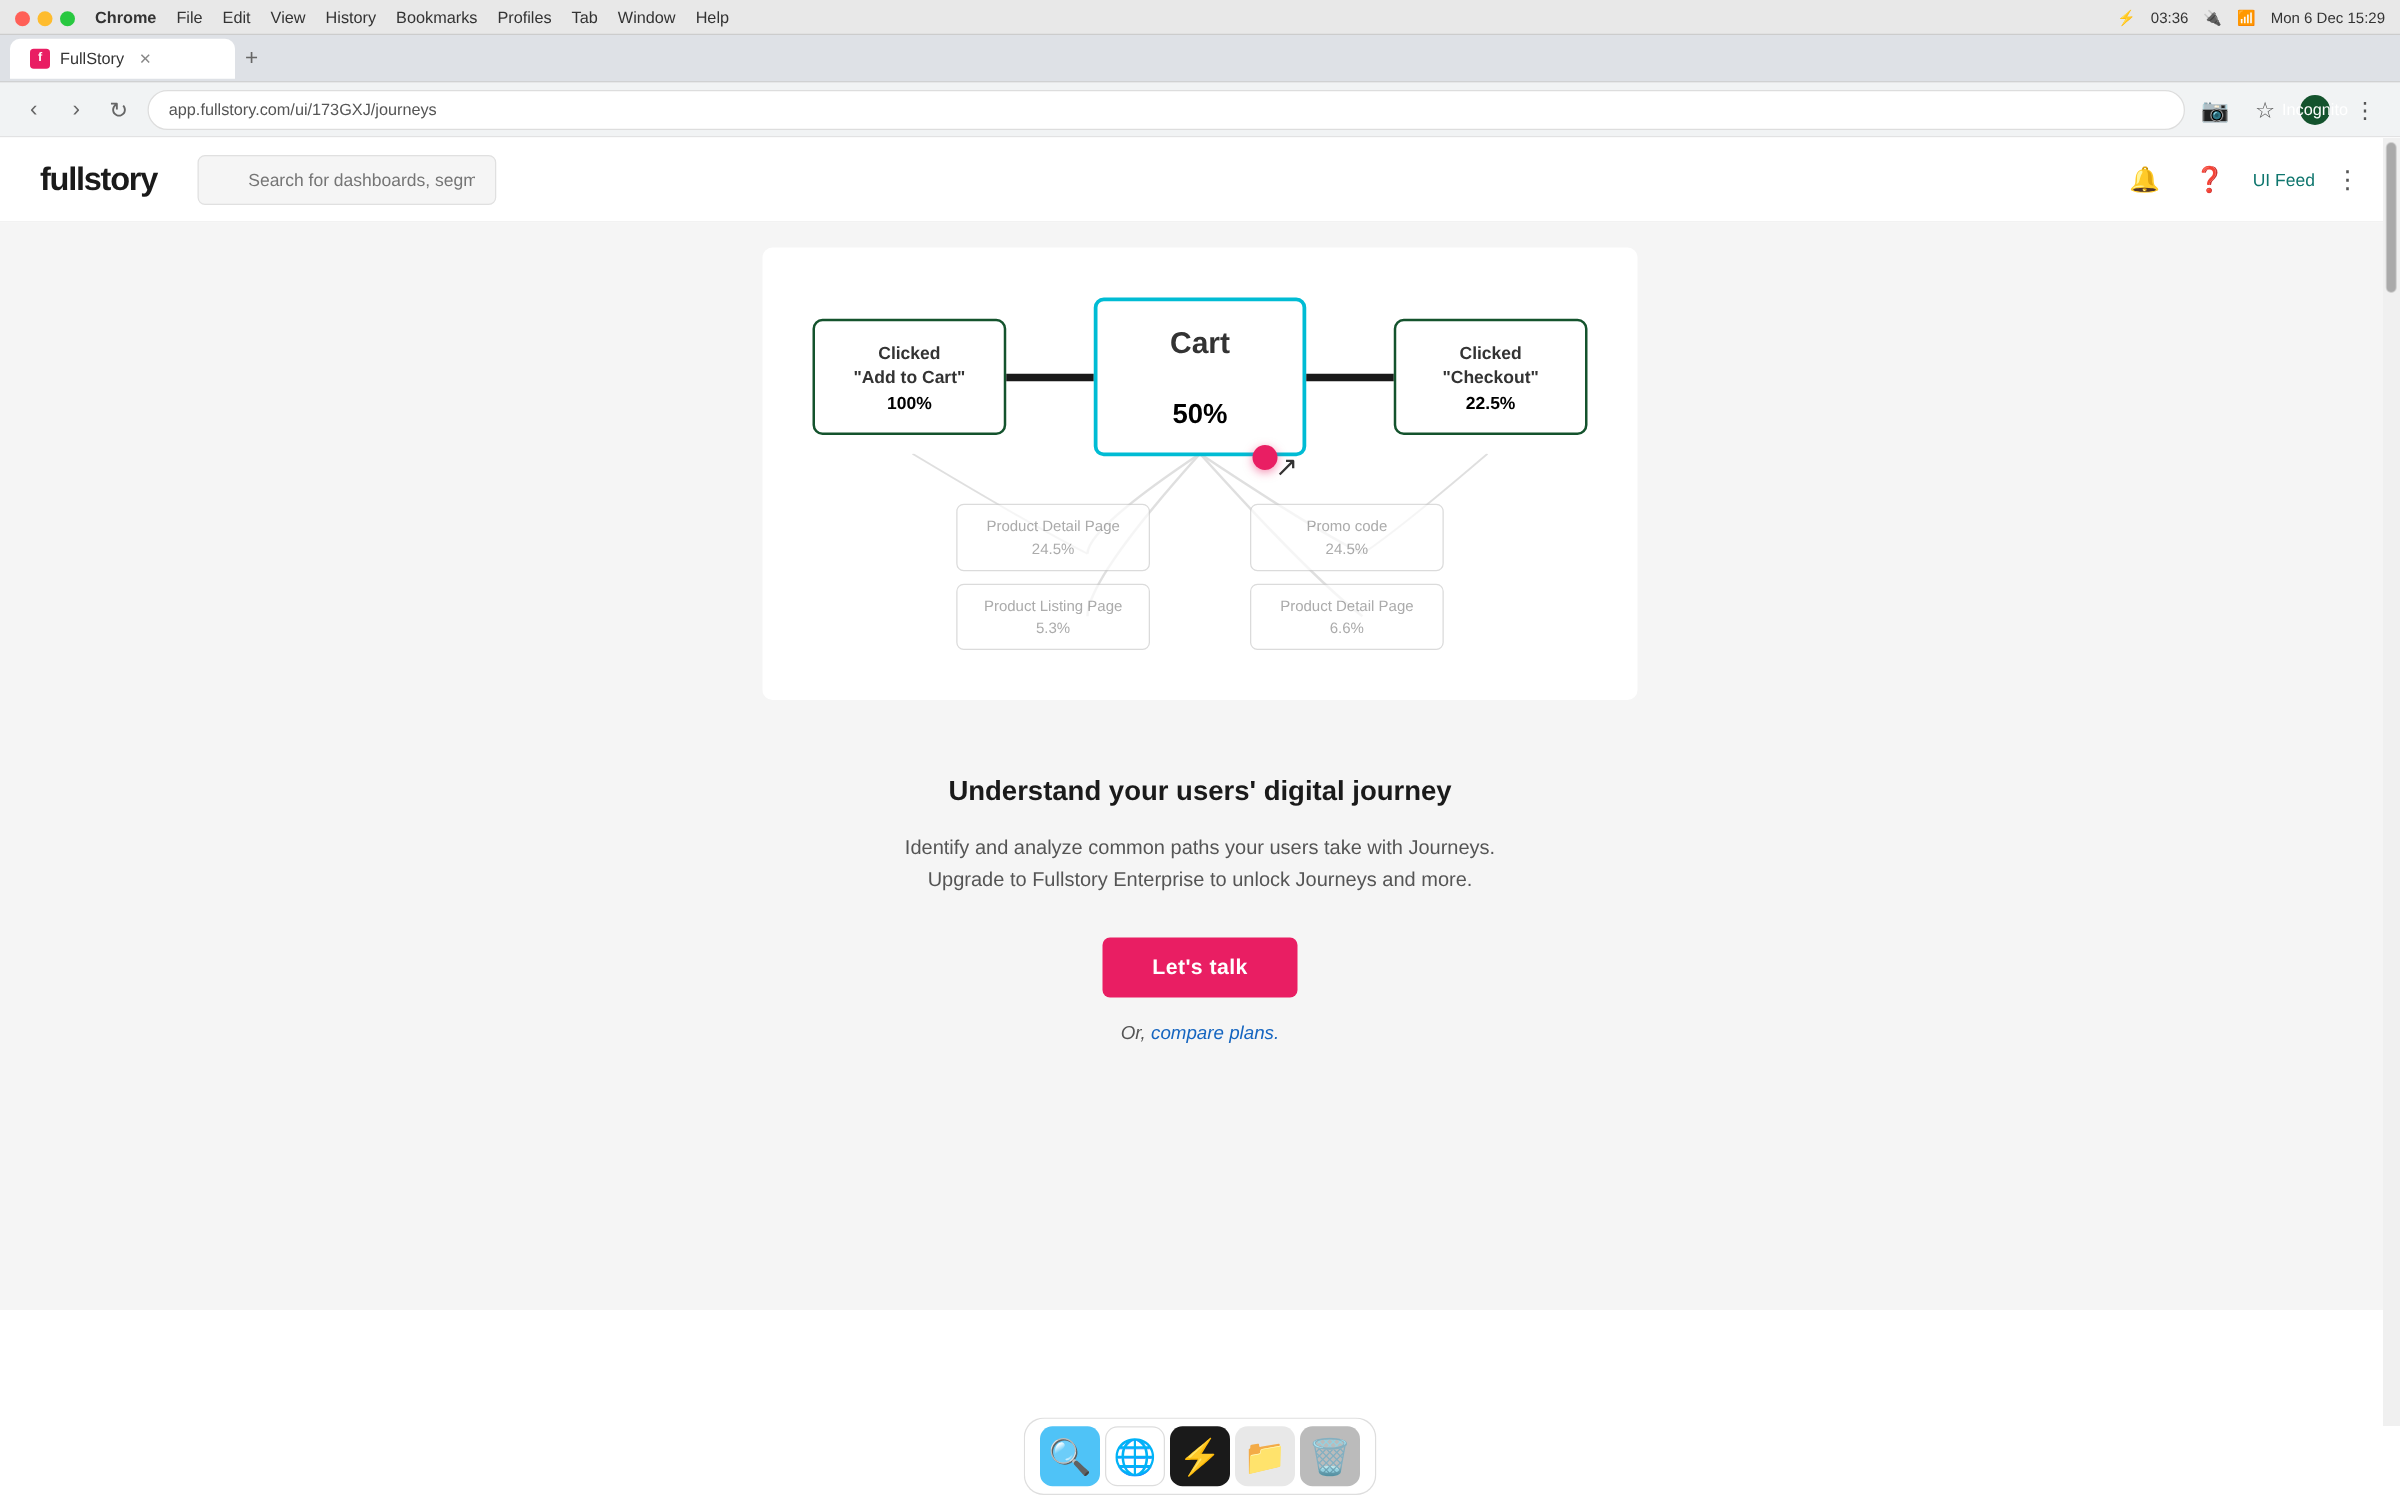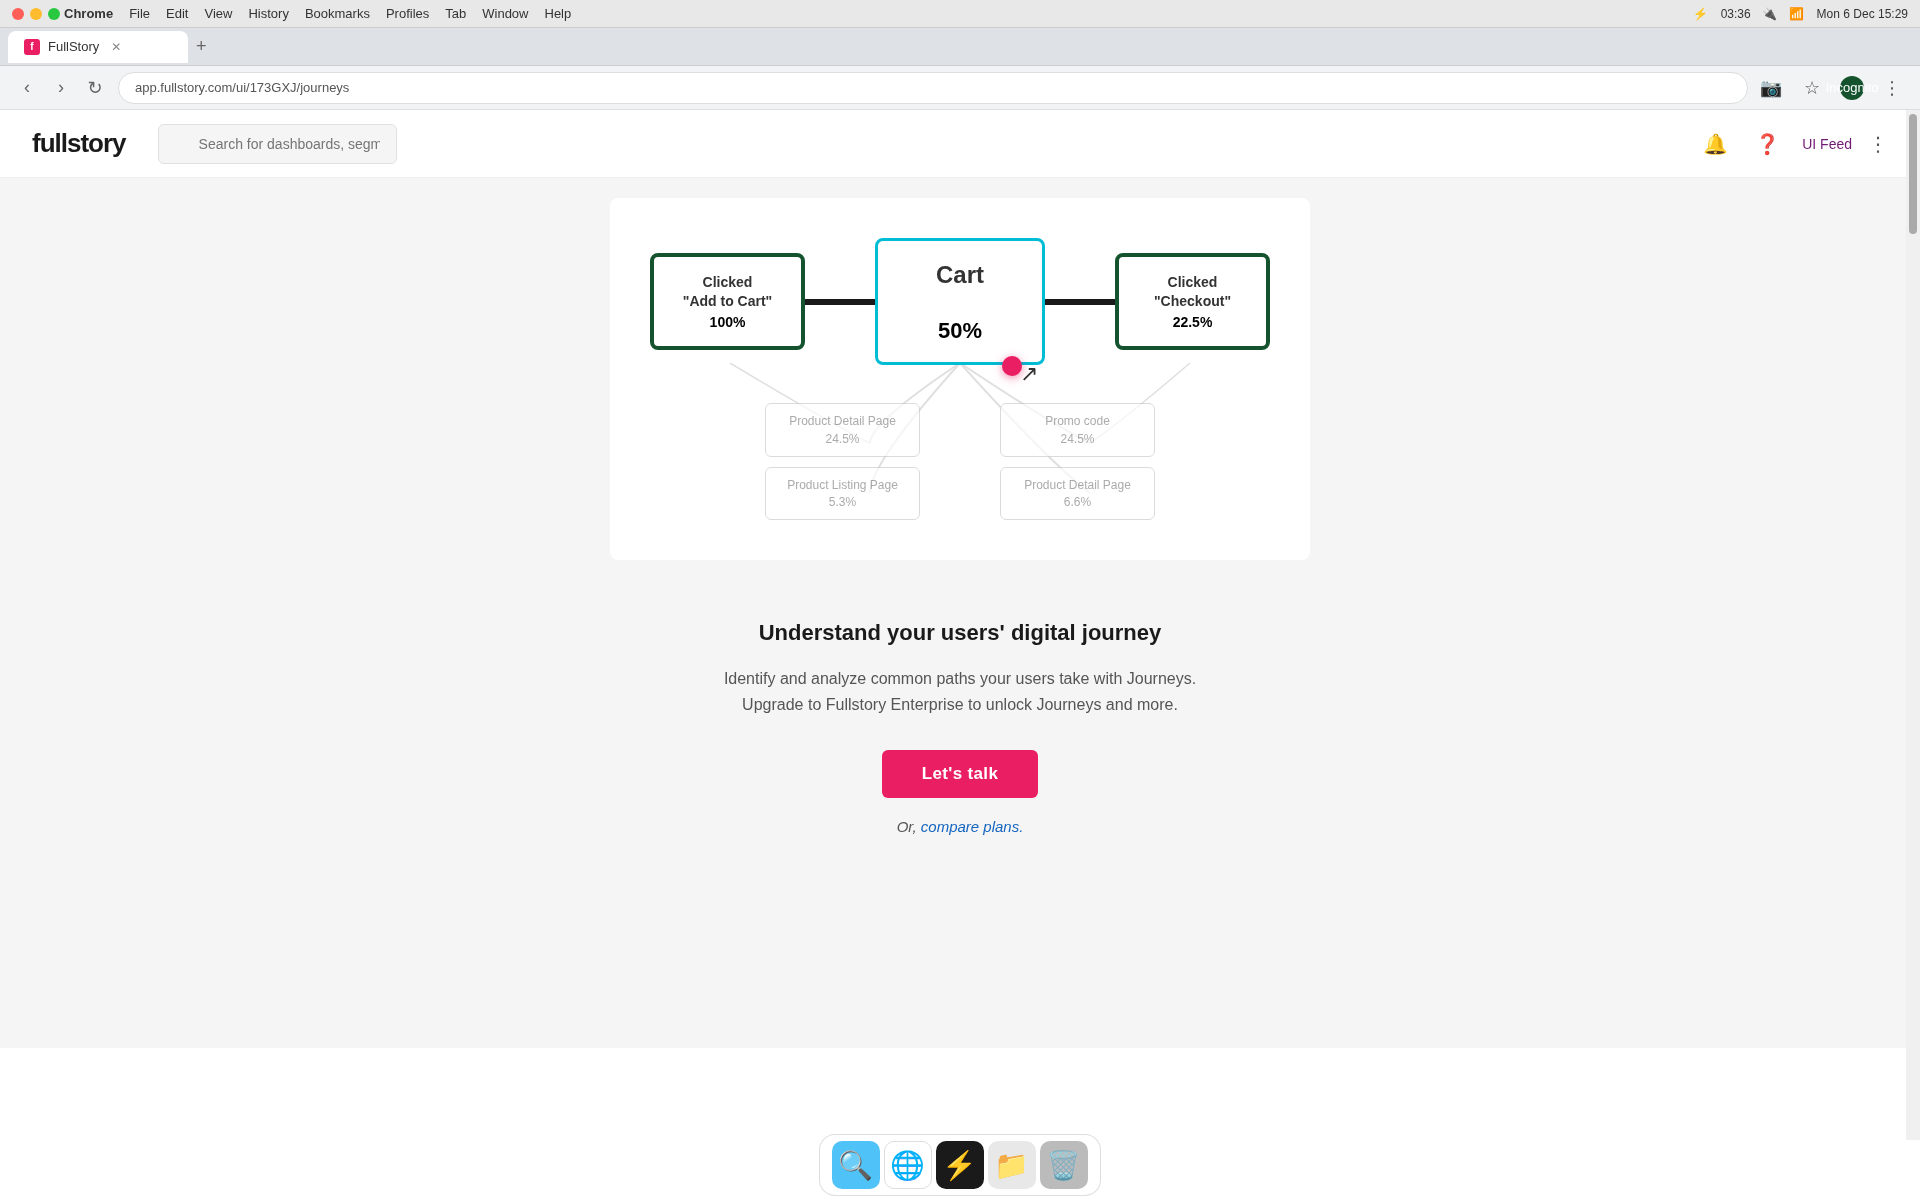--- a/index.html
+++ b/index.html
@@ -8,21 +8,21 @@
     
     .mac-bar {
       background: #e8e8e8;
       height: 28px;
       display: flex;
       align-items: center;
       padding: 0 12px;
       justify-content: space-between;
       border-bottom: 1px solid #ccc;
     }
-    .mac-bar-left { display: flex; align-items: center; gap: 4px; }
+    .mac-bar-left { display: flex; align-items: flex-end; gap: 16px; }
     .mac-dots { display: flex; gap: 6px; }
     .mac-dot { width: 12px; height: 12px; border-radius: 50%; }
     .mac-dot.red { background: #ff5f57; }
     .mac-dot.yellow { background: #febc2e; }
     .mac-dot.green { background: #28c840; }
     .mac-menu { display: flex; gap: 16px; font-size: 13px; color: #333; }
     .mac-menu span { cursor: pointer; }
     .mac-menu span.bold { font-weight: 600; }
     .mac-bar-right { display: flex; align-items: center; gap: 12px; font-size: 12px; color: #333; }
 
@@ -115,21 +115,21 @@
       position: absolute;
       left: 12px;
       top: 50%;
       transform: translateY(-50%);
       color: #999;
       font-size: 16px;
       pointer-events: none;
     }
     .header-right { display: flex; align-items: center; gap: 16px; margin-left: auto; }
     .header-icon-btn { background: none; border: none; cursor: pointer; font-size: 20px; color: #555; width: 36px; height: 36px; border-radius: 50%; display: flex; align-items: center; justify-content: center; }
-    .ui-feed-btn { display: flex; align-items: center; gap: 6px; font-size: 14px; color: #701a75; cursor: pointer; background: none; border: none; }
+    .ui-feed-btn { display: flex; align-items: center; gap: 6px; font-size: 14px; color: #0f766e; cursor: pointer; background: none; border: none; }
     .more-btn { font-size: 20px; color: #555; cursor: pointer; background: none; border: none; }
 
     
     .main-nav {
       background: white;
       padding: 0 32px;
       display: flex;
       align-items: center;
       gap: 0;
       border-bottom: 2px solid #eee;
@@ -183,21 +183,21 @@
       border-radius: 8px;
       padding: 40px 60px 40px;
       width: 700px;
       margin: 0 auto;
       position: relative;
       min-height: 280px;
     }
 
     
     .node-card {
-      border: 4px solid #14532d;
+      border: 2px solid #14532d;
       border-radius: 8px;
       padding: 16px 20px;
       text-align: center;
       background: white;
       position: relative;
       width: 155px;
     }
     .node-card.center {
       border-color: #00bcd4;
       border-width: 3px;

